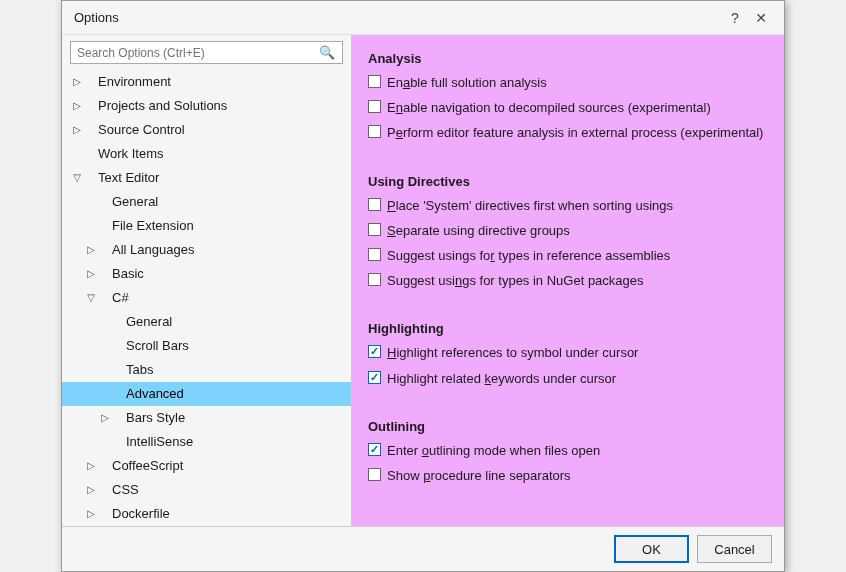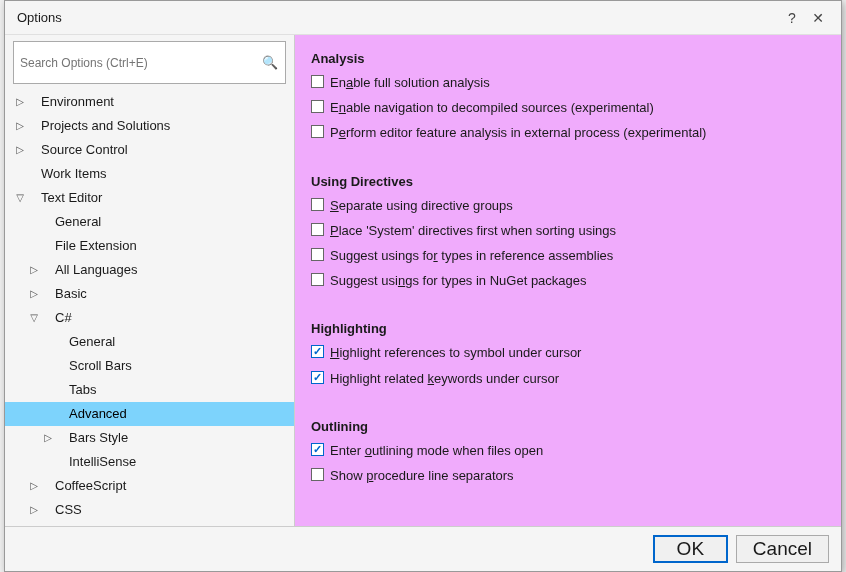--- a/index.html
+++ b/index.html
@@ -6,21 +6,21 @@
     body {
       font-family: 'Segoe UI', Arial, sans-serif;
       font-size: 13px;
       background: #f0f0f0;
       display: flex;
       align-items: center;
       justify-content: center;
       height: 100vh;
     }
     .dialog {
-      width: 838px;
+      width: 724px;
       height: 572px;
       background: #f5f5f5;
       border: 1px solid #999;
       box-shadow: 2px 2px 8px rgba(0,0,0,0.3);
       display: flex;
       flex-direction: column;
     }
     .title-bar {
       background: #f5f5f5;
       padding: 8px 12px;
@@ -67,21 +67,21 @@
       display: flex;
       flex-direction: column;
       background: #f5f5f5;
     }
     .search-box {
       margin: 6px 8px;
       display: flex;
       align-items: center;
       border: 1px solid #aaa;
       background: white;
-      padding: 13px 6px;
+      padding: 3px 6px;
     }
     .search-input {
       flex: 1;
       border: none;
       outline: none;
       font-size: 12px;
       color: #888;
       background: transparent;
     }
     .search-icon {
@@ -187,21 +187,21 @@
       padding: 8px 12px;
       display: flex;
       justify-content: flex-end;
       gap: 8px;
       background: #f5f5f5;
     }
     .footer-btn {
       min-width: 75px;
       height: 28px;
       padding: 0 16px;
-      font-size: 19px;
+      font-size: 13px;
       cursor: pointer;
       background: #f0f0f0;
       border: 1px solid #aaa;
       color: #1a1a1a;
     }
     .footer-btn.primary {
       background: #f0f0f0;
       border: 2px solid #0066cc;
       color: #1a1a1a;
     }
@@ -321,25 +321,25 @@
           <span class="option-label">E<u>n</u>able navigation to decompiled sources (experimental)</span>
         </div>
         <div class="option-row">
           <div class="option-checkbox"></div>
           <span class="option-label">P<u>e</u>rform editor feature analysis in external process (experimental)</span>
         </div>
         <div class="section-divider"></div>
         <div class="section-title">Using Directives</div>
         <div class="option-row">
           <div class="option-checkbox"></div>
+          <span class="option-label"><u>P</u>lace 'System' directives first when sorting usings</span>
+        </div>
+        <div class="option-row">
+          <div class="option-checkbox"></div>
           <span class="option-label"><u>S</u>eparate using directive groups</span>
-        </div>
-        <div class="option-row">
-          <div class="option-checkbox"></div>
-          <span class="option-label"><u>P</u>lace 'System' directives first when sorting usings</span>
         </div>
         <div class="option-row">
           <div class="option-checkbox"></div>
           <span class="option-label">Suggest usings fo<u>r</u> types in reference assemblies</span>
         </div>
         <div class="option-row">
           <div class="option-checkbox"></div>
           <span class="option-label">Suggest usi<u>n</u>gs for types in NuGet packages</span>
         </div>
         <div class="section-divider"></div>

